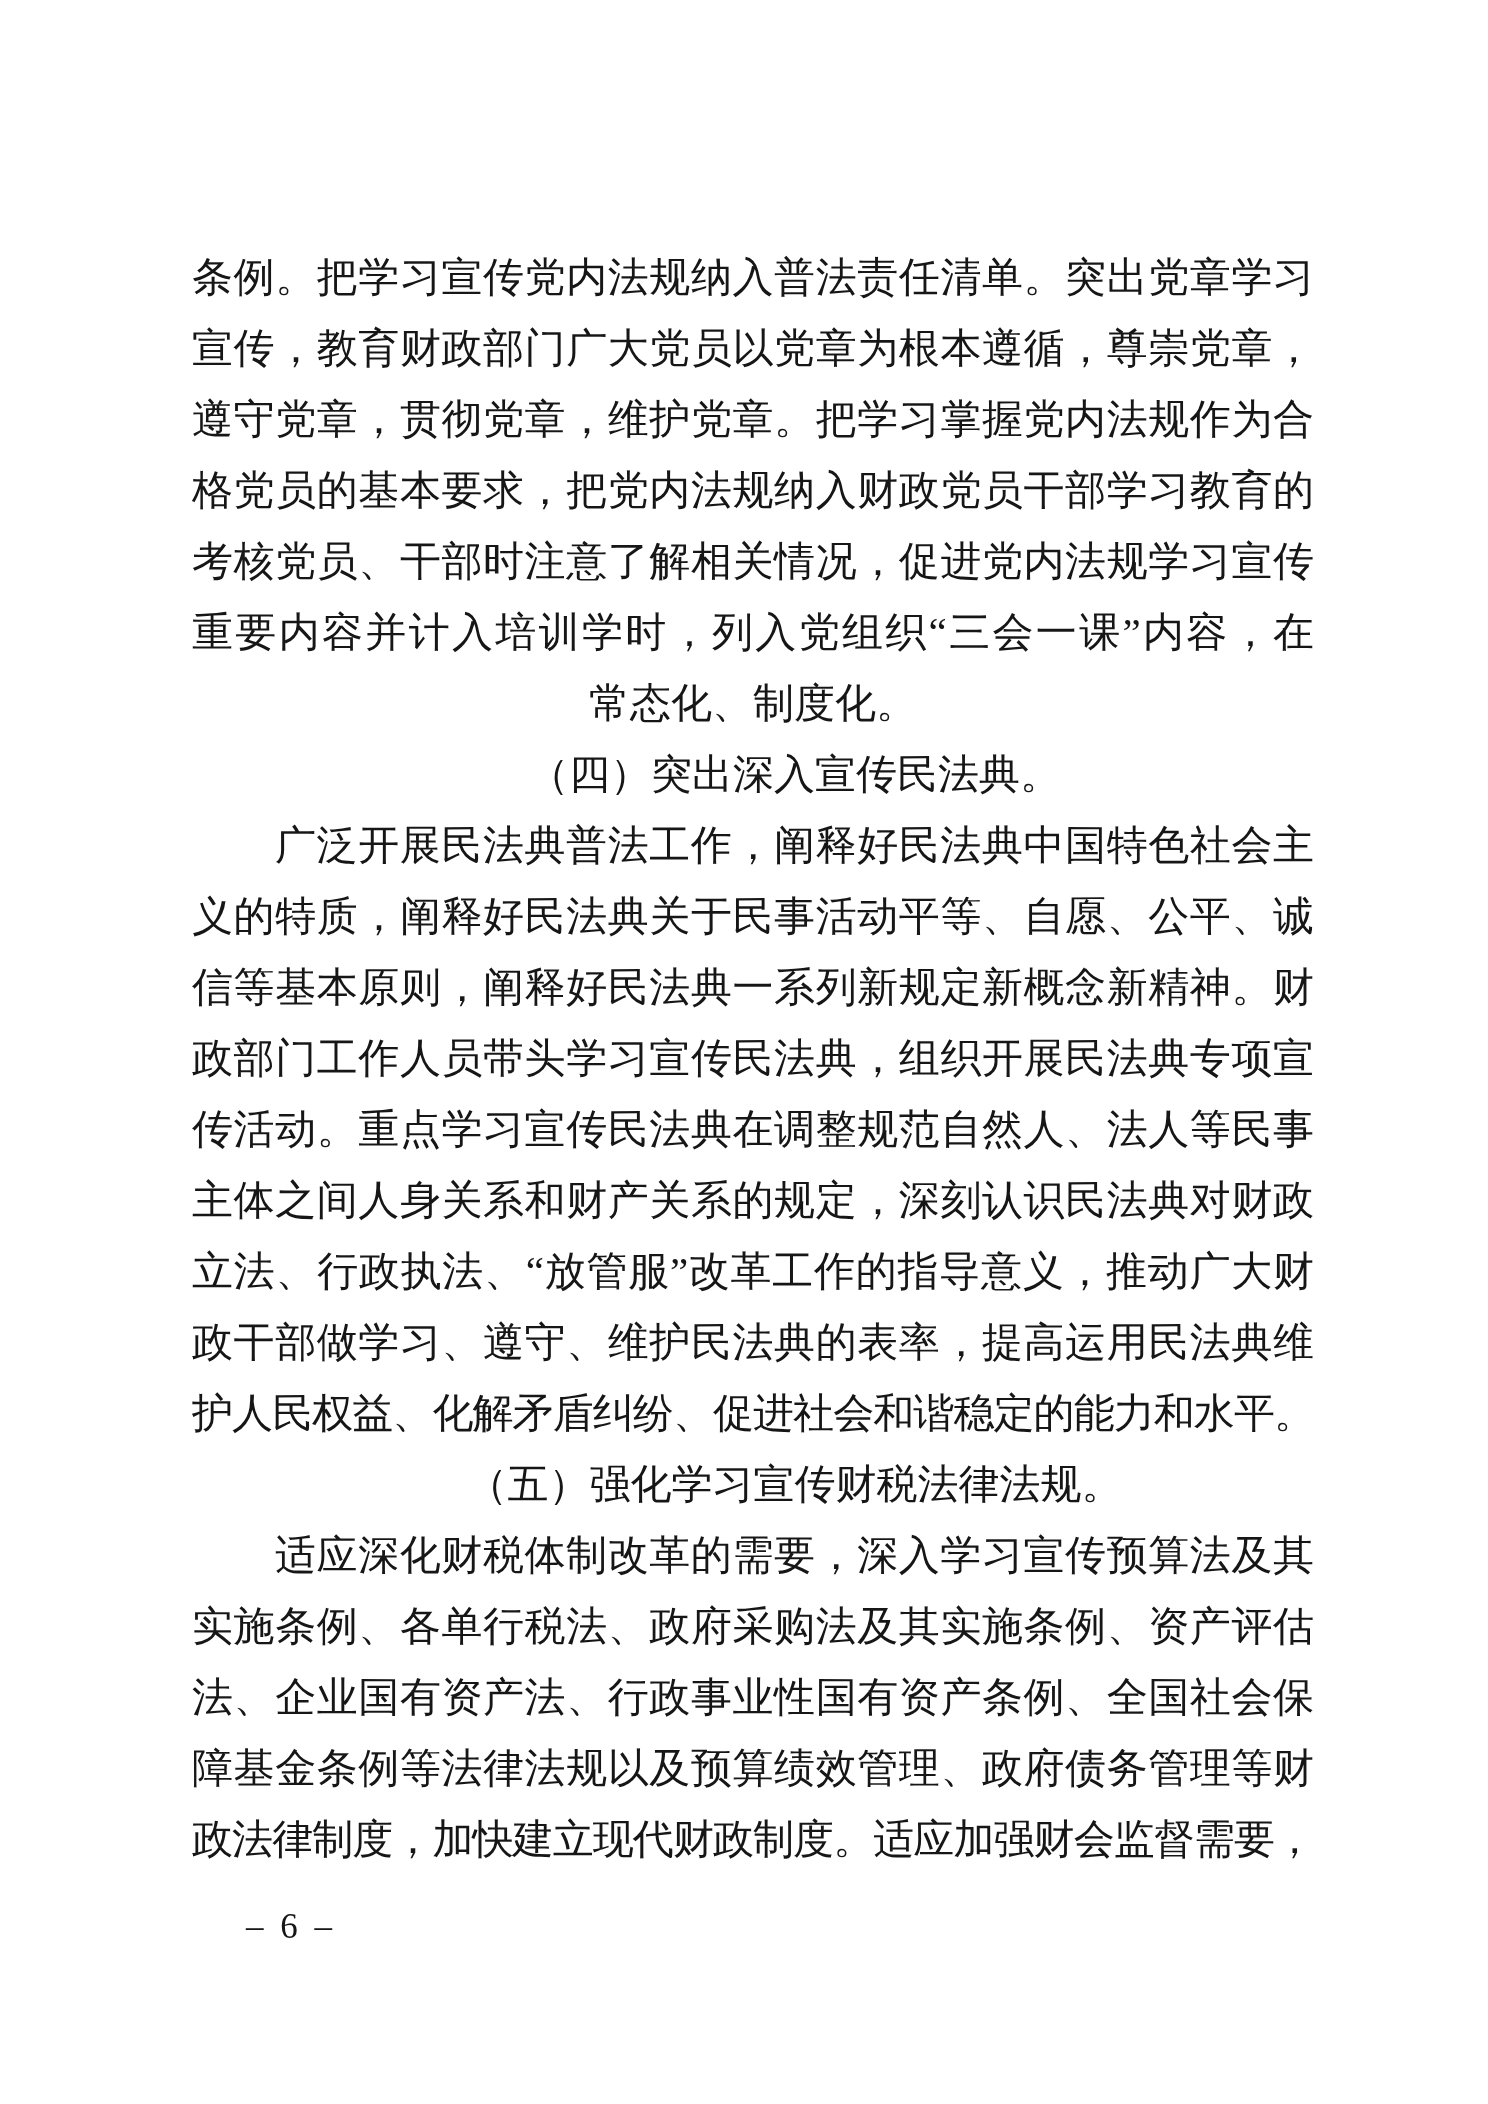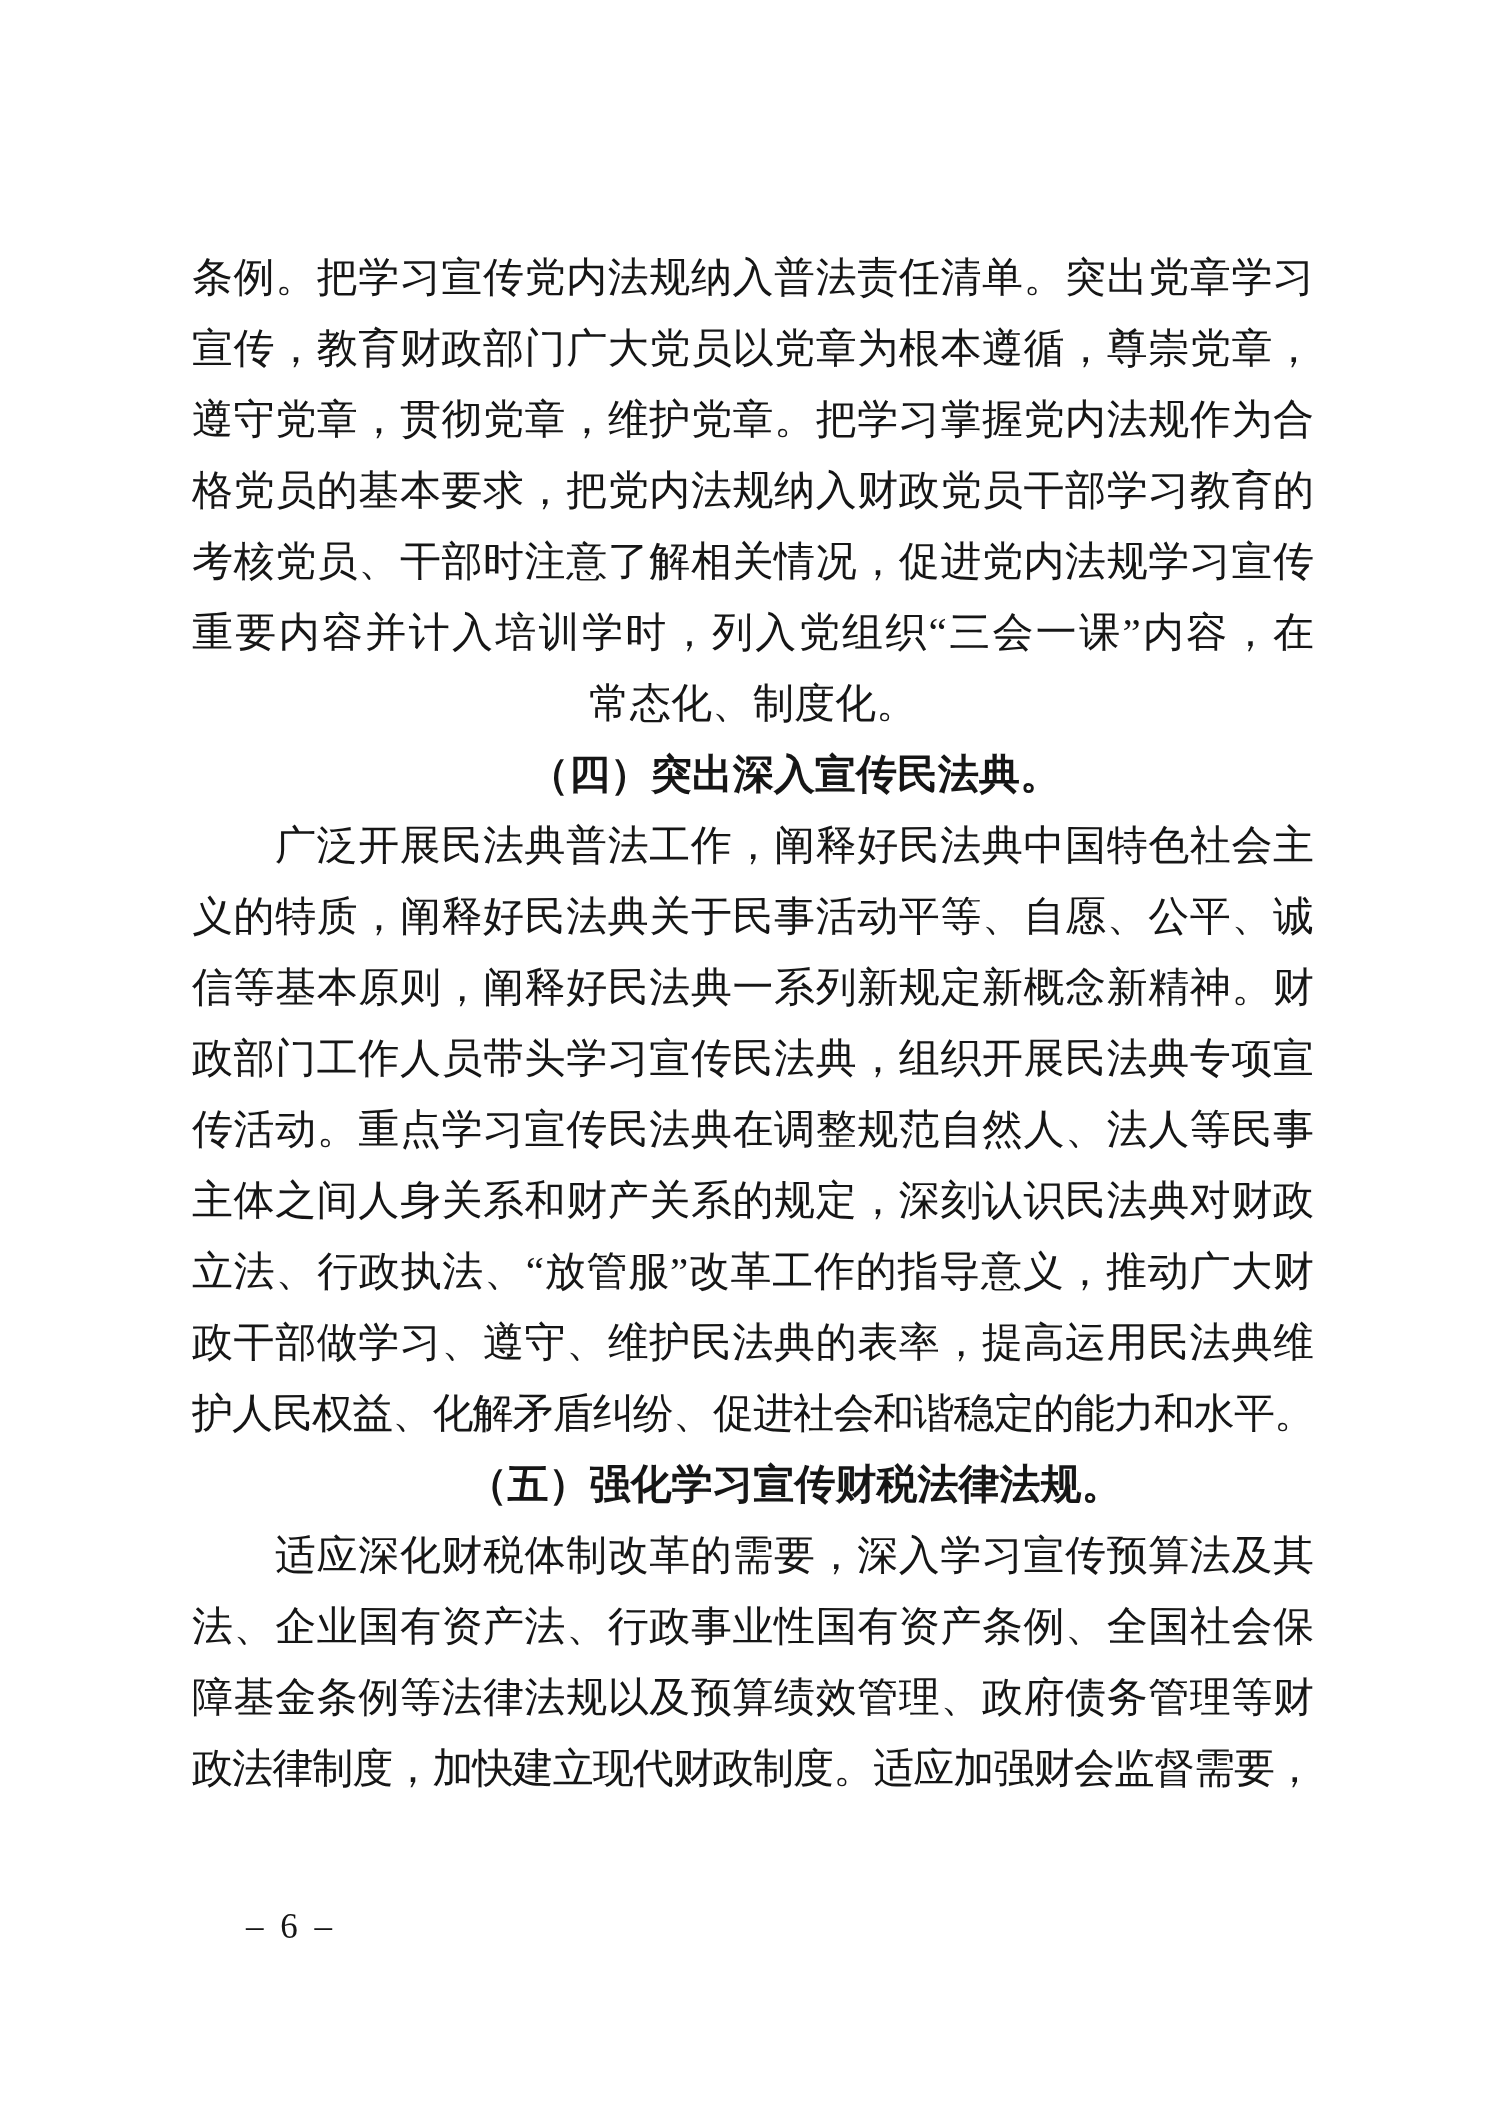--- a/index.html
+++ b/index.html
@@ -39,21 +39,21 @@
   
   .line.tight {
     letter-spacing: -1px;
   }
   
   .line.indent {
     text-indent: 83px;
   }
   .line.heading {
     text-indent: 83px;
-    font-weight: 700;
+    font-weight: 400;
   }
   .footer {
     position: absolute;
     left: 246px;
     top: 1902px;
     font-size: 35px;
     line-height: 50px;
     letter-spacing: 4px;
     color: #161616;
   }
@@ -75,18 +75,19 @@
     <div class="line just">义的特质，阐释好民法典关于民事活动平等、自愿、公平、诚</div>
     <div class="line just">信等基本原则，阐释好民法典一系列新规定新概念新精神。财</div>
     <div class="line just">政部门工作人员带头学习宣传民法典，组织开展民法典专项宣</div>
     <div class="line just">传活动。重点学习宣传民法典在调整规范自然人、法人等民事</div>
     <div class="line just">主体之间人身关系和财产关系的规定，深刻认识民法典对财政</div>
     <div class="line just">立法、行政执法、“放管服”改革工作的指导意义，推动广大财</div>
     <div class="line just">政干部做学习、遵守、维护民法典的表率，提高运用民法典维</div>
     <div class="line just tight">护人民权益、化解矛盾纠纷、促进社会和谐稳定的能力和水平。</div>
     <div class="line heading">（五）强化学习宣传财税法律法规。</div>
     <div class="line just indent">适应深化财税体制改革的需要，深入学习宣传预算法及其</div>
+    <div class="line just">实施条例、各单行税法、政府采购法及其实施条例、资产评估</div>
     <div class="line just">法、企业国有资产法、行政事业性国有资产条例、全国社会保</div>
     <div class="line just">障基金条例等法律法规以及预算绩效管理、政府债务管理等财</div>
     <div class="line just tight">政法律制度，加快建立现代财政制度。适应加强财会监督需要，</div>
   </div>
   <div class="footer">– 6 –</div>
 </div>
 
 </body></html>

